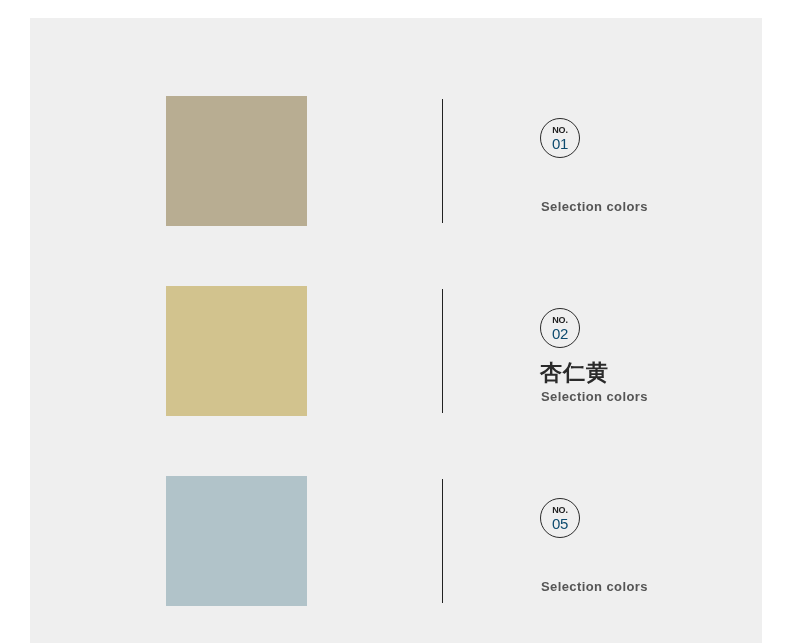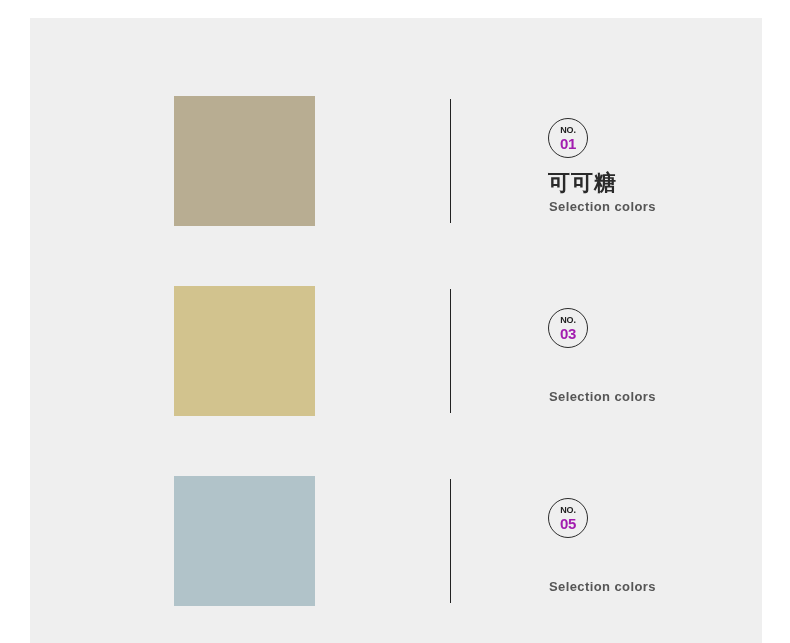--- a/index.html
+++ b/index.html
@@ -27,21 +27,21 @@
     position: absolute;
     left: 30px;
     top: 18px;
     width: 732px;
     height: 625px;
     background: #efefef;
   }
 
   .rows {
     position: absolute;
-    left: 8px;
+    left: 0;
     top: 0;
     width: 704px;
     height: 625px;
   }
 
   .swatch-row {
     position: absolute;
     left: 0;
     width: 732px;
     height: 130px;
@@ -94,22 +94,22 @@
   .badge-no {
     font-size: 9px;
     font-weight: 700;
     color: #1f1f1f;
     letter-spacing: -0.2px;
     margin-bottom: 1px;
   }
 
   .badge-num {
     font-size: 15px;
-    font-weight: 700;
-    color: #a21caf;
+    font-weight: 400;
+    color: #0c4a6e;
     letter-spacing: -0.3px;
   }
 
   .title {
     position: absolute;
     left: 0;
     top: 72px;
     font-size: 22px;
     font-weight: 700;
     color: #2a2a2a;
@@ -135,32 +135,32 @@
   <div class="panel">
     <div class="rows" id="swatch-list">
         <div class="swatch-row row-0">
           <div class="swatch" style="background: rgb(184, 173, 146);"></div>
           <div class="divider"></div>
           <div class="info">
             <div class="badge">
               <span class="badge-no">NO.</span>
               <span class="badge-num">01</span>
             </div>
-            <div class="title">可可糖</div>
             <div class="subtitle">Selection colors</div>
           </div>
         </div>
         <div class="swatch-row row-1">
           <div class="swatch" style="background: rgb(210, 195, 142);"></div>
           <div class="divider"></div>
           <div class="info">
             <div class="badge">
               <span class="badge-no">NO.</span>
-              <span class="badge-num">03</span>
+              <span class="badge-num">02</span>
             </div>
+            <div class="title">杏仁黄</div>
             <div class="subtitle">Selection colors</div>
           </div>
         </div>
         <div class="swatch-row row-2">
           <div class="swatch" style="background: rgb(177, 195, 201);"></div>
           <div class="divider"></div>
           <div class="info">
             <div class="badge">
               <span class="badge-no">NO.</span>
               <span class="badge-num">05</span>

